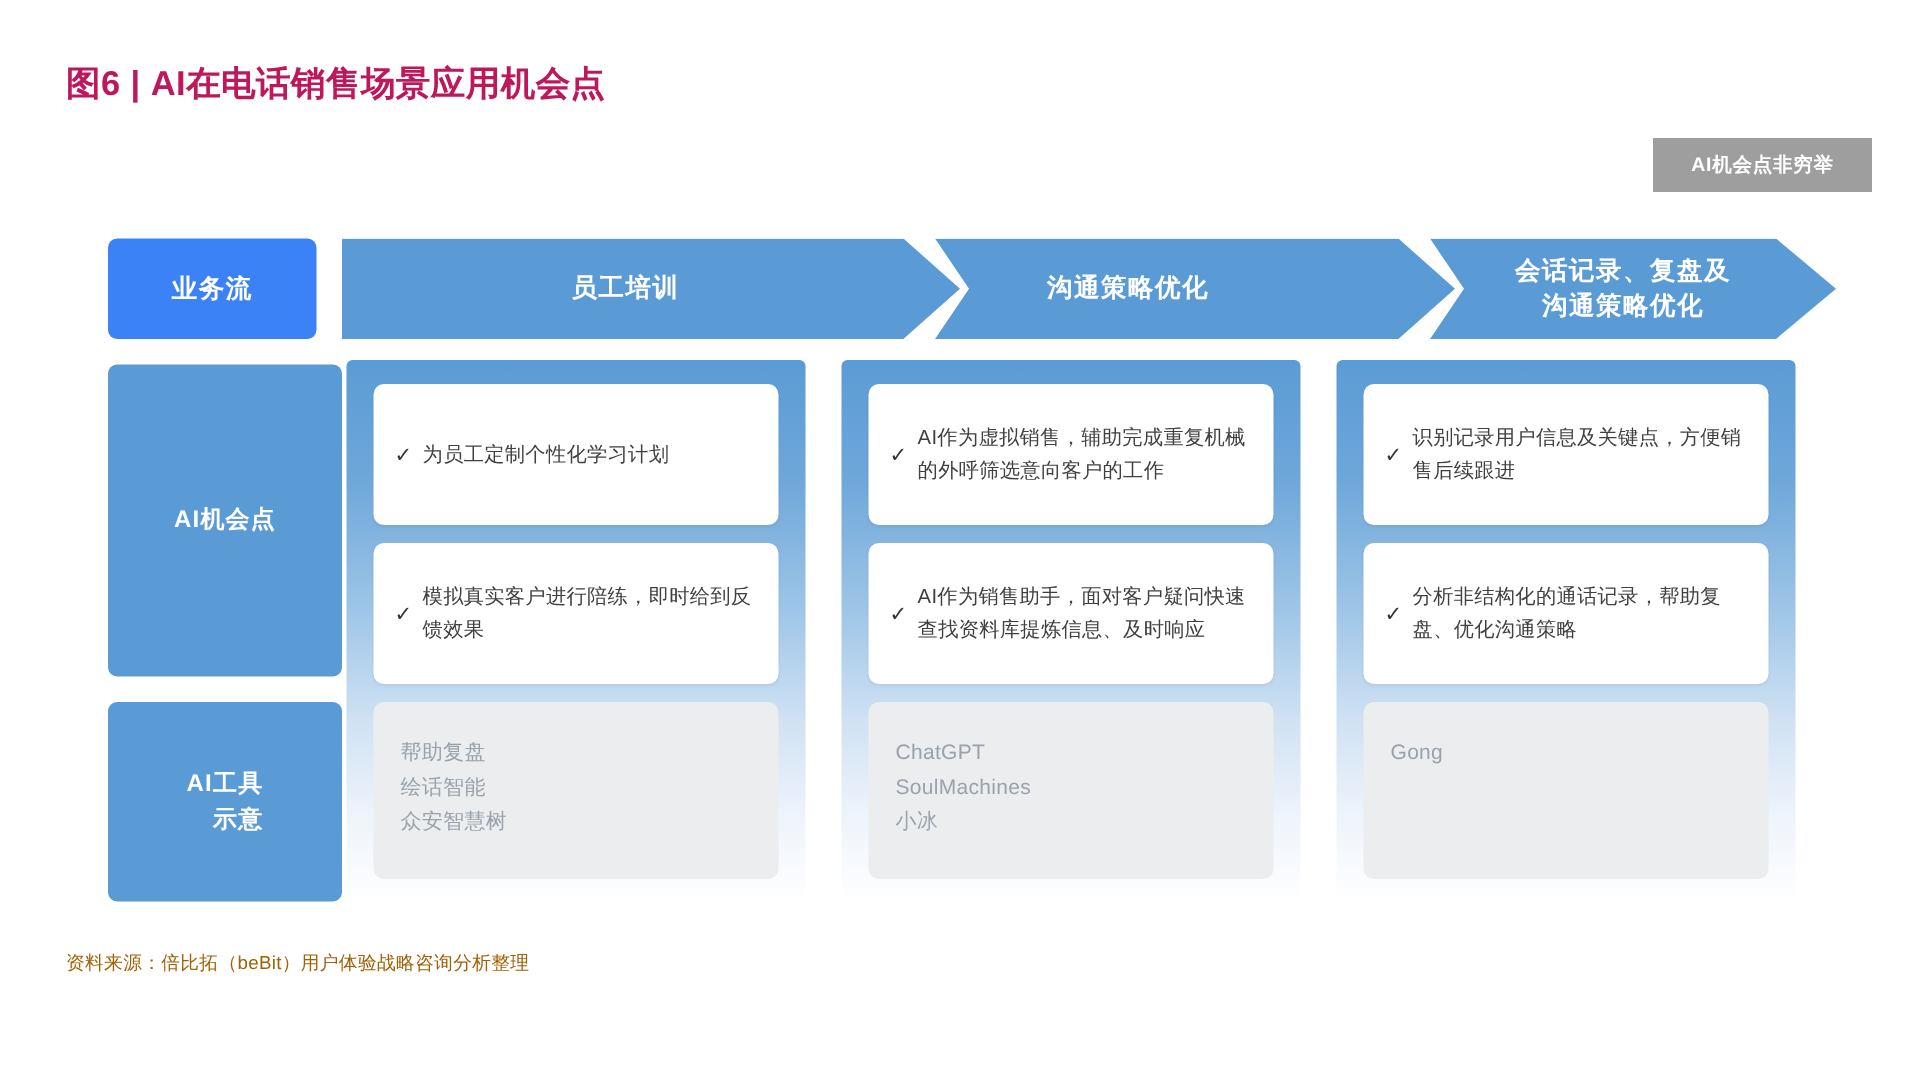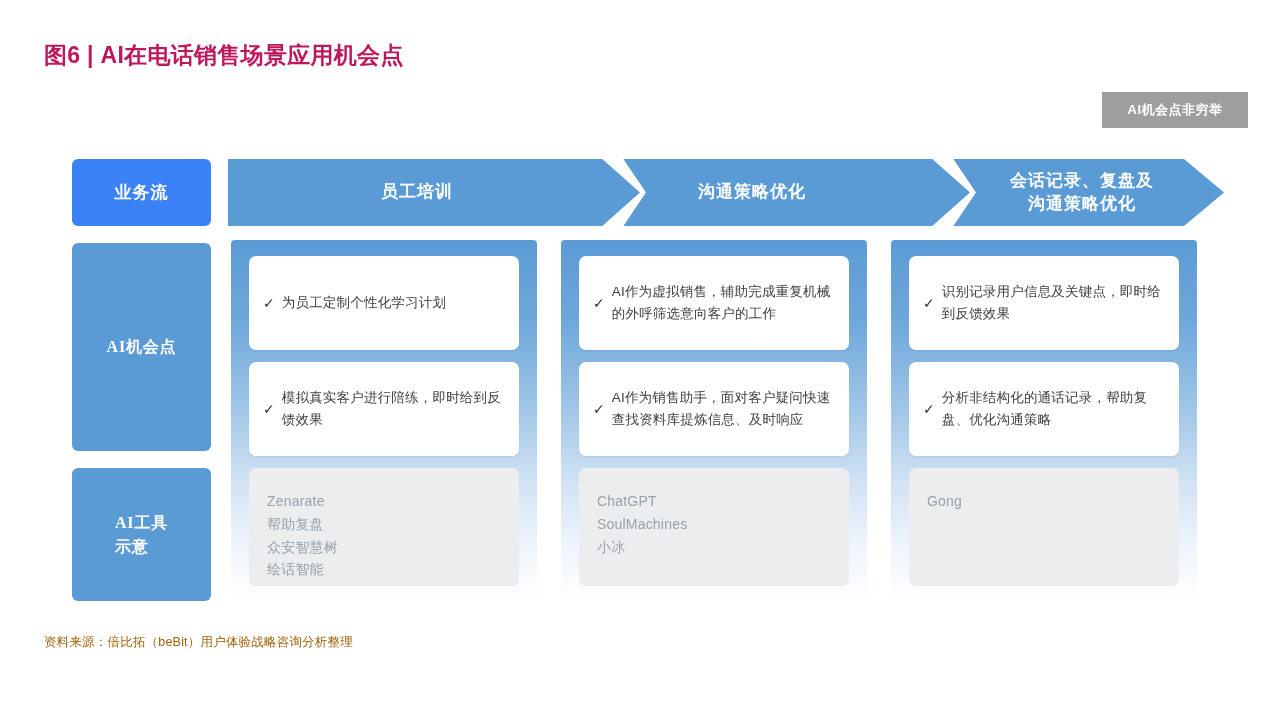--- a/index.html
+++ b/index.html
@@ -104,33 +104,32 @@
     line-height: 1.35;
   }
   .stage-title.s1 { left: 160px; width: 370px; }
   .stage-title.s2 { left: 500px; width: 360px; }
   .stage-title.s3 { left: 830px; width: 360px; }
 
   
   .row-label {
     position: absolute;
     left: 72px;
-    width: 139px;
+    width: 156px;
     background: #5b9bd5;
     border-radius: 6px;
     display: flex;
     align-items: center;
     justify-content: center;
-    text-align: left;
+    text-align: right;
     color: #ffffff;
     font-size: 16px;
     font-weight: bold;
     letter-spacing: 0.8px;
     line-height: 1.45;
-    font-family: Liberation Serif, serif;
   }
   .row-label.opp   { top: 243px; height: 208px; }
   .row-label.tools { top: 468px; height: 133px; }
 
   
   .column {
     position: absolute;
     top: 240px;
     width: 306px;
     height: 362px;
@@ -248,24 +247,23 @@
 <div class="column c1">
   <div class="opp-card card1">
     <span class="check">✓</span>
     <span class="opp-text">为员工定制个性化学习计划</span>
   </div>
   <div class="opp-card card2">
     <span class="check">✓</span>
     <span class="opp-text">模拟真实客户进行陪练，即时给到反馈效果</span>
   </div>
   <div class="tools-card">
-    <div class="tool-line">Zenarate</div>
     <div class="tool-line">帮助复盘</div>
+    <div class="tool-line">绘话智能</div>
     <div class="tool-line">众安智慧树</div>
-    <div class="tool-line">绘话智能</div>
   </div>
 </div>
 
 <div class="column c2">
   <div class="opp-card card1">
     <span class="check">✓</span>
     <span class="opp-text">AI作为虚拟销售，辅助完成重复机械的外呼筛选意向客户的工作</span>
   </div>
   <div class="opp-card card2">
     <span class="check">✓</span>
@@ -274,21 +272,21 @@
   <div class="tools-card">
     <div class="tool-line">ChatGPT</div>
     <div class="tool-line">SoulMachines</div>
     <div class="tool-line">小冰</div>
   </div>
 </div>
 
 <div class="column c3">
   <div class="opp-card card1">
     <span class="check">✓</span>
-    <span class="opp-text">识别记录用户信息及关键点，即时给到反馈效果</span>
+    <span class="opp-text">识别记录用户信息及关键点，方便销售后续跟进</span>
   </div>
   <div class="opp-card card2">
     <span class="check">✓</span>
     <span class="opp-text">分析非结构化的通话记录，帮助复盘、优化沟通策略</span>
   </div>
   <div class="tools-card">
     <div class="tool-line">Gong</div>
   </div>
 </div>
 

